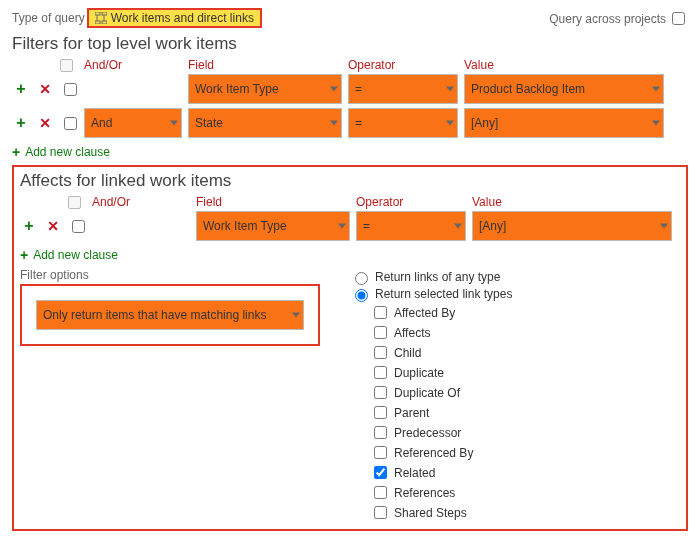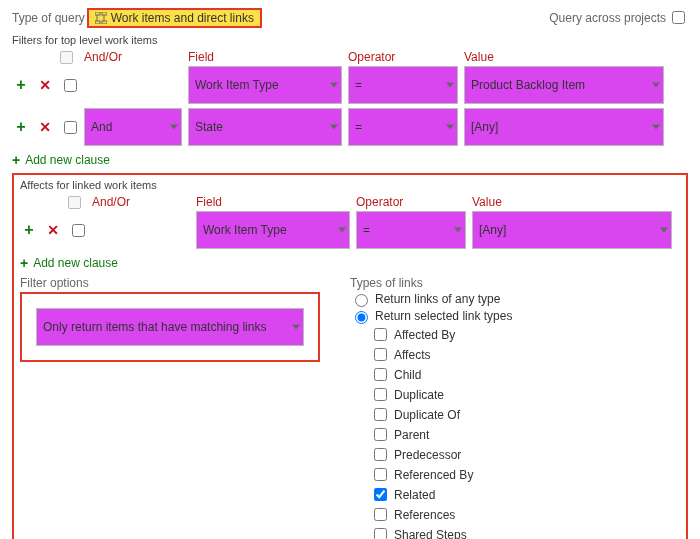--- a/index.html
+++ b/index.html
@@ -5,41 +5,41 @@
   * { box-sizing: border-box; }
   body {
     margin: 0;
     padding: 8px 12px;
     font-family: "Segoe UI", Arial, sans-serif;
     font-size: 12px;
     color: #333;
     width: 700px;
     background: #fff;
   }
-  .top-row { display: flex; align-items: flex-start; justify-content: space-between; margin-bottom: 6px; }
+  .top-row { display: flex; align-items: flex-end; justify-content: space-between; margin-bottom: 6px; }
   .top-left { display: flex; align-items: center; gap: 2px; }
   .grey { color: #666; }
   .query-type-box {
     display: inline-flex; align-items: center; gap: 4px;
     border: 2px solid #e23828; padding: 1px 6px;
     font-size: 12px; color: #333; background: #fde047;
   }
   .icon-tree { display: inline-block; width: 12px; height: 12px; }
   .cb { width: 13px; height: 13px; }
-  .section-title { font-size: 11px; color: #444; margin: 6px 0 4px 0; }
+  .section-title { font-size: 17px; color: #444; margin: 6px 0 4px 0; }
   .grid {
     display: grid;
     grid-template-columns: 18px 18px 18px 98px 154px 110px 200px;
     column-gap: 6px;
     align-items: center;
   }
   .header-row { color: #b91c1c; font-size: 12px; margin-bottom: 2px; }
   .row { margin-bottom: 4px; }
   .sel, .sel-input {
-    width: 100%; height: 38px; border: 1px solid #bbb; background: #d946ef;
+    width: 100%; height: 30px; border: 1px solid #bbb; background: #f97316;
     font-size: 12px; color: #333; padding: 0 20px 0 6px;
     display: flex; align-items: center; position: relative; text-align: center;
   }
   .sel-wrap { position: relative; }
   .chev {
     position: absolute; right: 4px; top: 50%; transform: translateY(-50%);
     width: 0; height: 0; border-left: 4px solid transparent; border-right: 4px solid transparent;
     border-top: 5px solid #666;
   }
   .plus { color: #107c10; font-weight: bold; font-size: 16px; line-height: 1; cursor: pointer; text-align: center; }
@@ -217,21 +217,20 @@
         <div class="sel-wrap">
           <div class="sel" style="border:1px solid #bbb">
               <span>Only return items that have matching links</span>
             </div>
           <span class="chev"></span>
         </div>
       </div>
     </div>
 
     <div class="types-col">
-      <div class="grey">Types of links</div>
       <div class="radio-row">
         <input type="radio" name="lt" style="">
         <span>Return links of any type</span>
       </div>
       <div class="radio-row">
         <input type="radio" name="lt" checked="" style="">
         <span>Return selected link types</span>
       </div>
       <div id="link-types-list">
           <div class="check-row indent">

